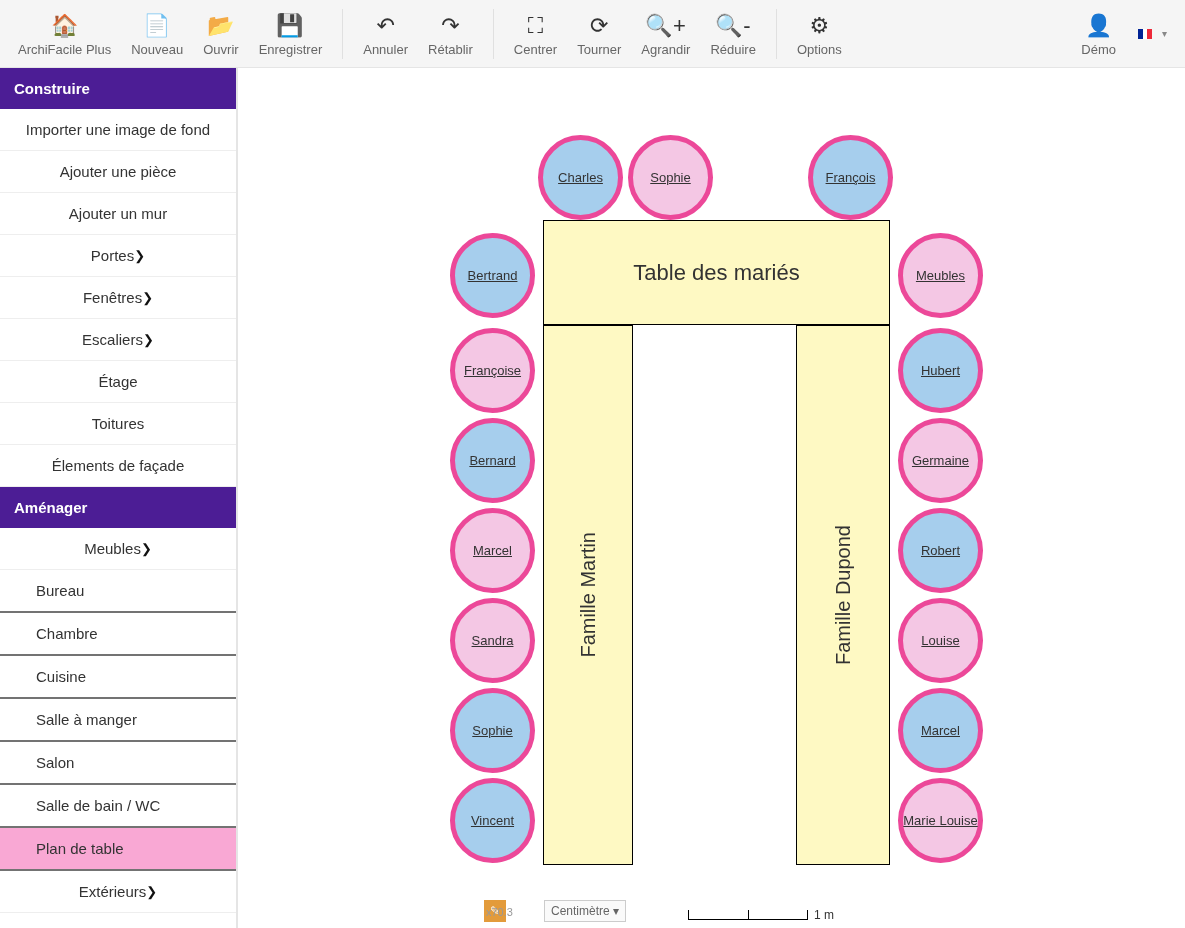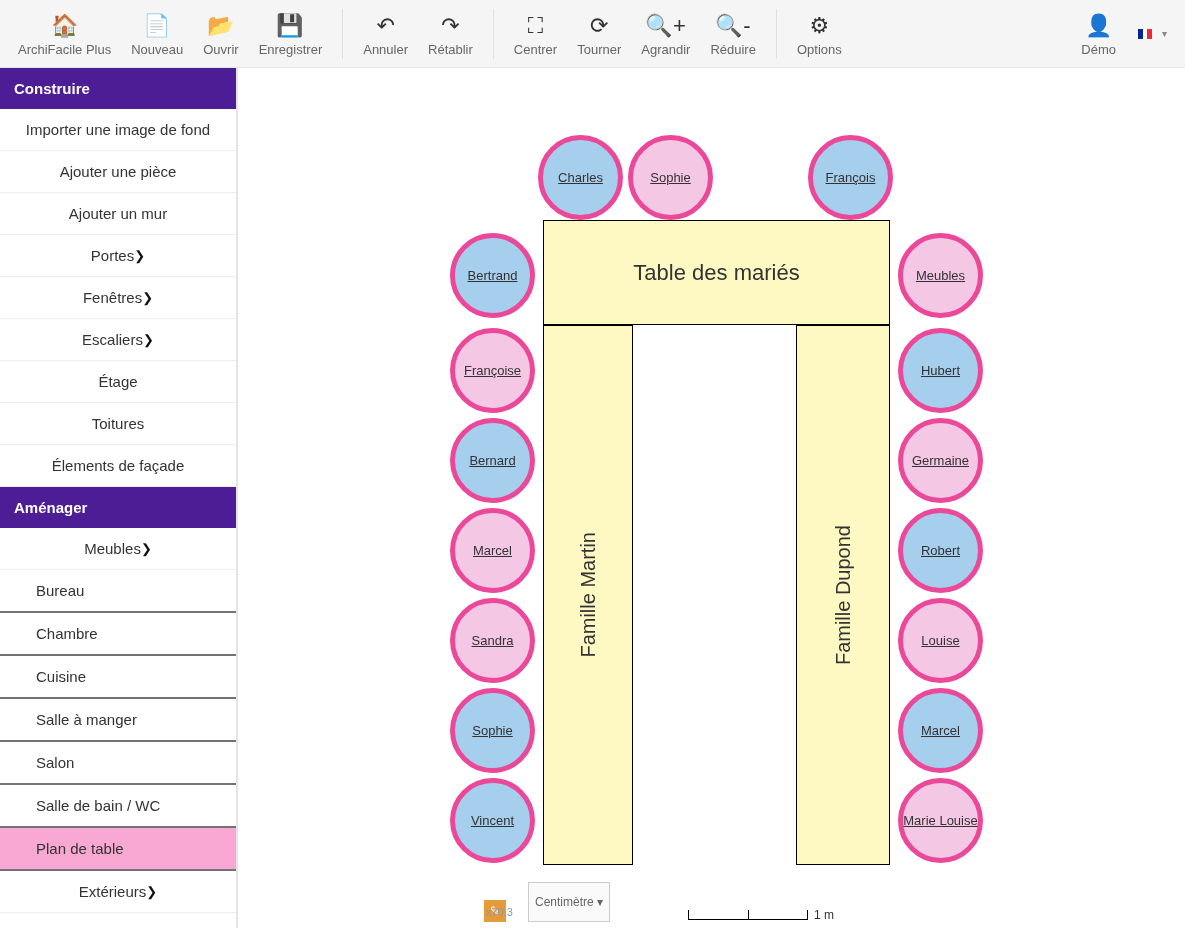--- a/index.html
+++ b/index.html
@@ -31,21 +31,21 @@
   
   .canvas { flex: 1; position: relative; background: #fff; }
   .seat { position: absolute; width: 85px; height: 85px; border-radius: 50%; border: 5px solid #ec4899; display: flex; align-items: center; justify-content: center; font-size: 13px; text-align: center; text-decoration: underline; }
   .blue { background: #a6ceed; }
   .pink { background: #f4c7e4; }
   .yellow { background: #fdefc2; }
   .table { position: absolute; border: 1.5px solid #000; background: #fef9c3; display: flex; align-items: center; justify-content: center; font-size: 22px; }
   .vtext { writing-mode: vertical-rl; transform: rotate(180deg); font-size: 20px; }
   .tab-handle { position: absolute; left: 246px; bottom: 6px; width: 22px; height: 22px; background: #e39b3b; color: #fff; display: flex; align-items: center; justify-content: center; font-size: 12px; }
   .coord { position: absolute; left: 248px; bottom: 10px; font-size: 11px; color: #999; }
-  .unit-select { position: absolute; left: 290px; bottom: 6px; border: 1px solid #ccc; padding: 12px 6px; font-size: 12px; background: #fafafa; color: #666; }
+  .unit-select { position: absolute; left: 306px; bottom: 6px; border: 1px solid #ccc; padding: 3px 6px; font-size: 12px; background: #fafafa; color: #666; }
   .scale { position: absolute; left: 450px; bottom: 6px; display: flex; align-items: center; }
   .scale-bar { width: 120px; height: 10px; border: 1px solid #000; border-top: none; position: relative; }
   .scale-bar::before { content:''; position:absolute; left:50%; top:0; bottom:0; width:1px; background:#000; }
   .scale-lbl { margin-left: 6px; font-size: 12px; color: #333; }
 </style>
 </head>
 <body>
 
 <div class="toolbar">
   <div class="tb-group">

